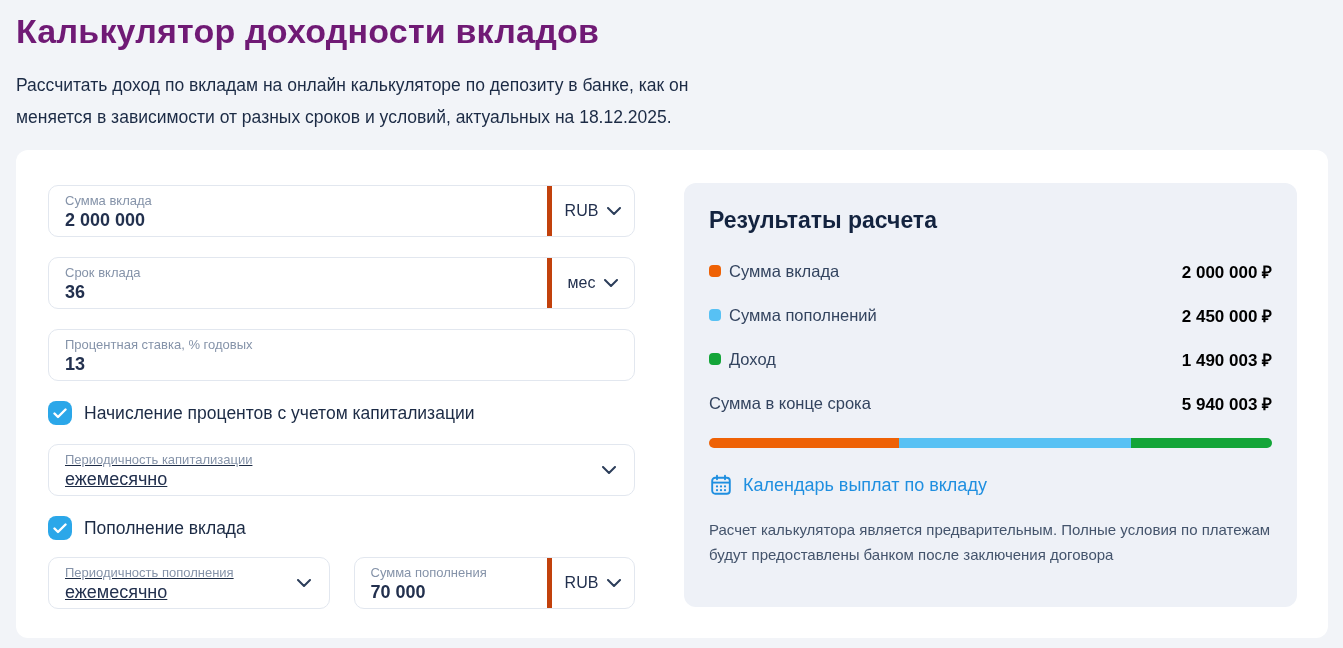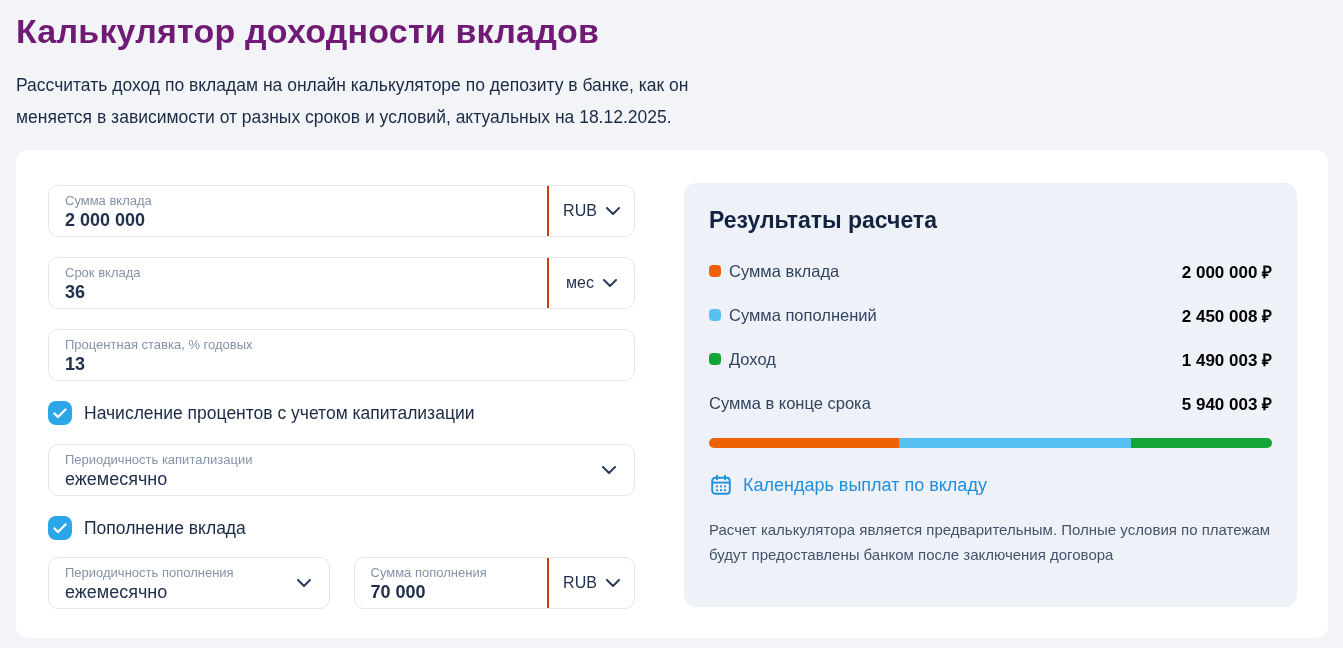--- a/index.html
+++ b/index.html
@@ -41,38 +41,38 @@
   .field-main { flex: 1; padding: 7px 0 0 16px; min-width: 0; }
   .f-label { font-size: 13px; color: #8593A9; line-height: 15px; display: block; white-space: nowrap; }
   .f-input {
     border: none; outline: none; background: transparent;
     font-family: inherit; font-size: 18px; color: #22304E; font-weight: 700;
     width: 100%; padding: 2px 0 0 0;
   }
   .f-value { font-size: 18px; color: #22304E; font-weight: 500; padding-top: 2px; }
 
   .currency {
-    width: 87px; border-left: 2px solid #c2410c;
+    width: 87px; border-left: 5px solid #c2410c;
     display: flex; align-items: center; justify-content: center; gap: 9px;
     cursor: pointer;
   }
   .currency-code { font-size: 16px; color: #22304E; font-weight: 500; }
 
   .chev { display: inline-flex; }
 
   .checkbox-row { display: flex; align-items: center; gap: 12px; margin: 17px 0 19px 0; cursor: pointer; }
   .checkbox-row.second { margin: 19px 0 17px 0; }
   .checkbox {
     width: 24px; height: 24px; border-radius: 8px;
     background: #2BA7E9; display: flex; align-items: center; justify-content: center;
     flex: none;
   }
   .cb-label { font-size: 17.5px; color: #1C2B45; }
 
-  .select-field { cursor: pointer; }
+  .select-field { cursor: pointer; text-decoration: underline; }
   .select-field .chev { margin: auto 18px auto 8px; }
 
   .bottom-row { display: flex; gap: 24px; margin-bottom: 16px; }
   .bottom-row .field { width: 285px; margin-bottom: 0; }
   .bottom-row .currency { width: 87px; }
 
   
   .results {
     position: absolute; left: 668px; top: 33px;
     width: 613px; height: 424px;
@@ -210,21 +210,21 @@
 
     <div class="r-row">
       <span class="dot" style="background-color: rgb(238, 97, 5);"></span>
       <span class="r-label">Сумма вклада</span>
       <span class="r-value">2 000 000 ₽</span>
     </div>
 
     <div class="r-row">
       <span class="dot" style="background-color: rgb(87, 193, 244);"></span>
       <span class="r-label">Сумма пополнений</span>
-      <span class="r-value">2 450 008 ₽</span>
+      <span class="r-value">2 450 000 ₽</span>
     </div>
 
     <div class="r-row">
       <span class="dot" style="background-color: rgb(19, 165, 56);"></span>
       <span class="r-label">Доход</span>
       <span class="r-value">1 490 003 ₽</span>
     </div>
 
     <div class="r-row">
       <span class="r-label">Сумма в конце срока</span>

